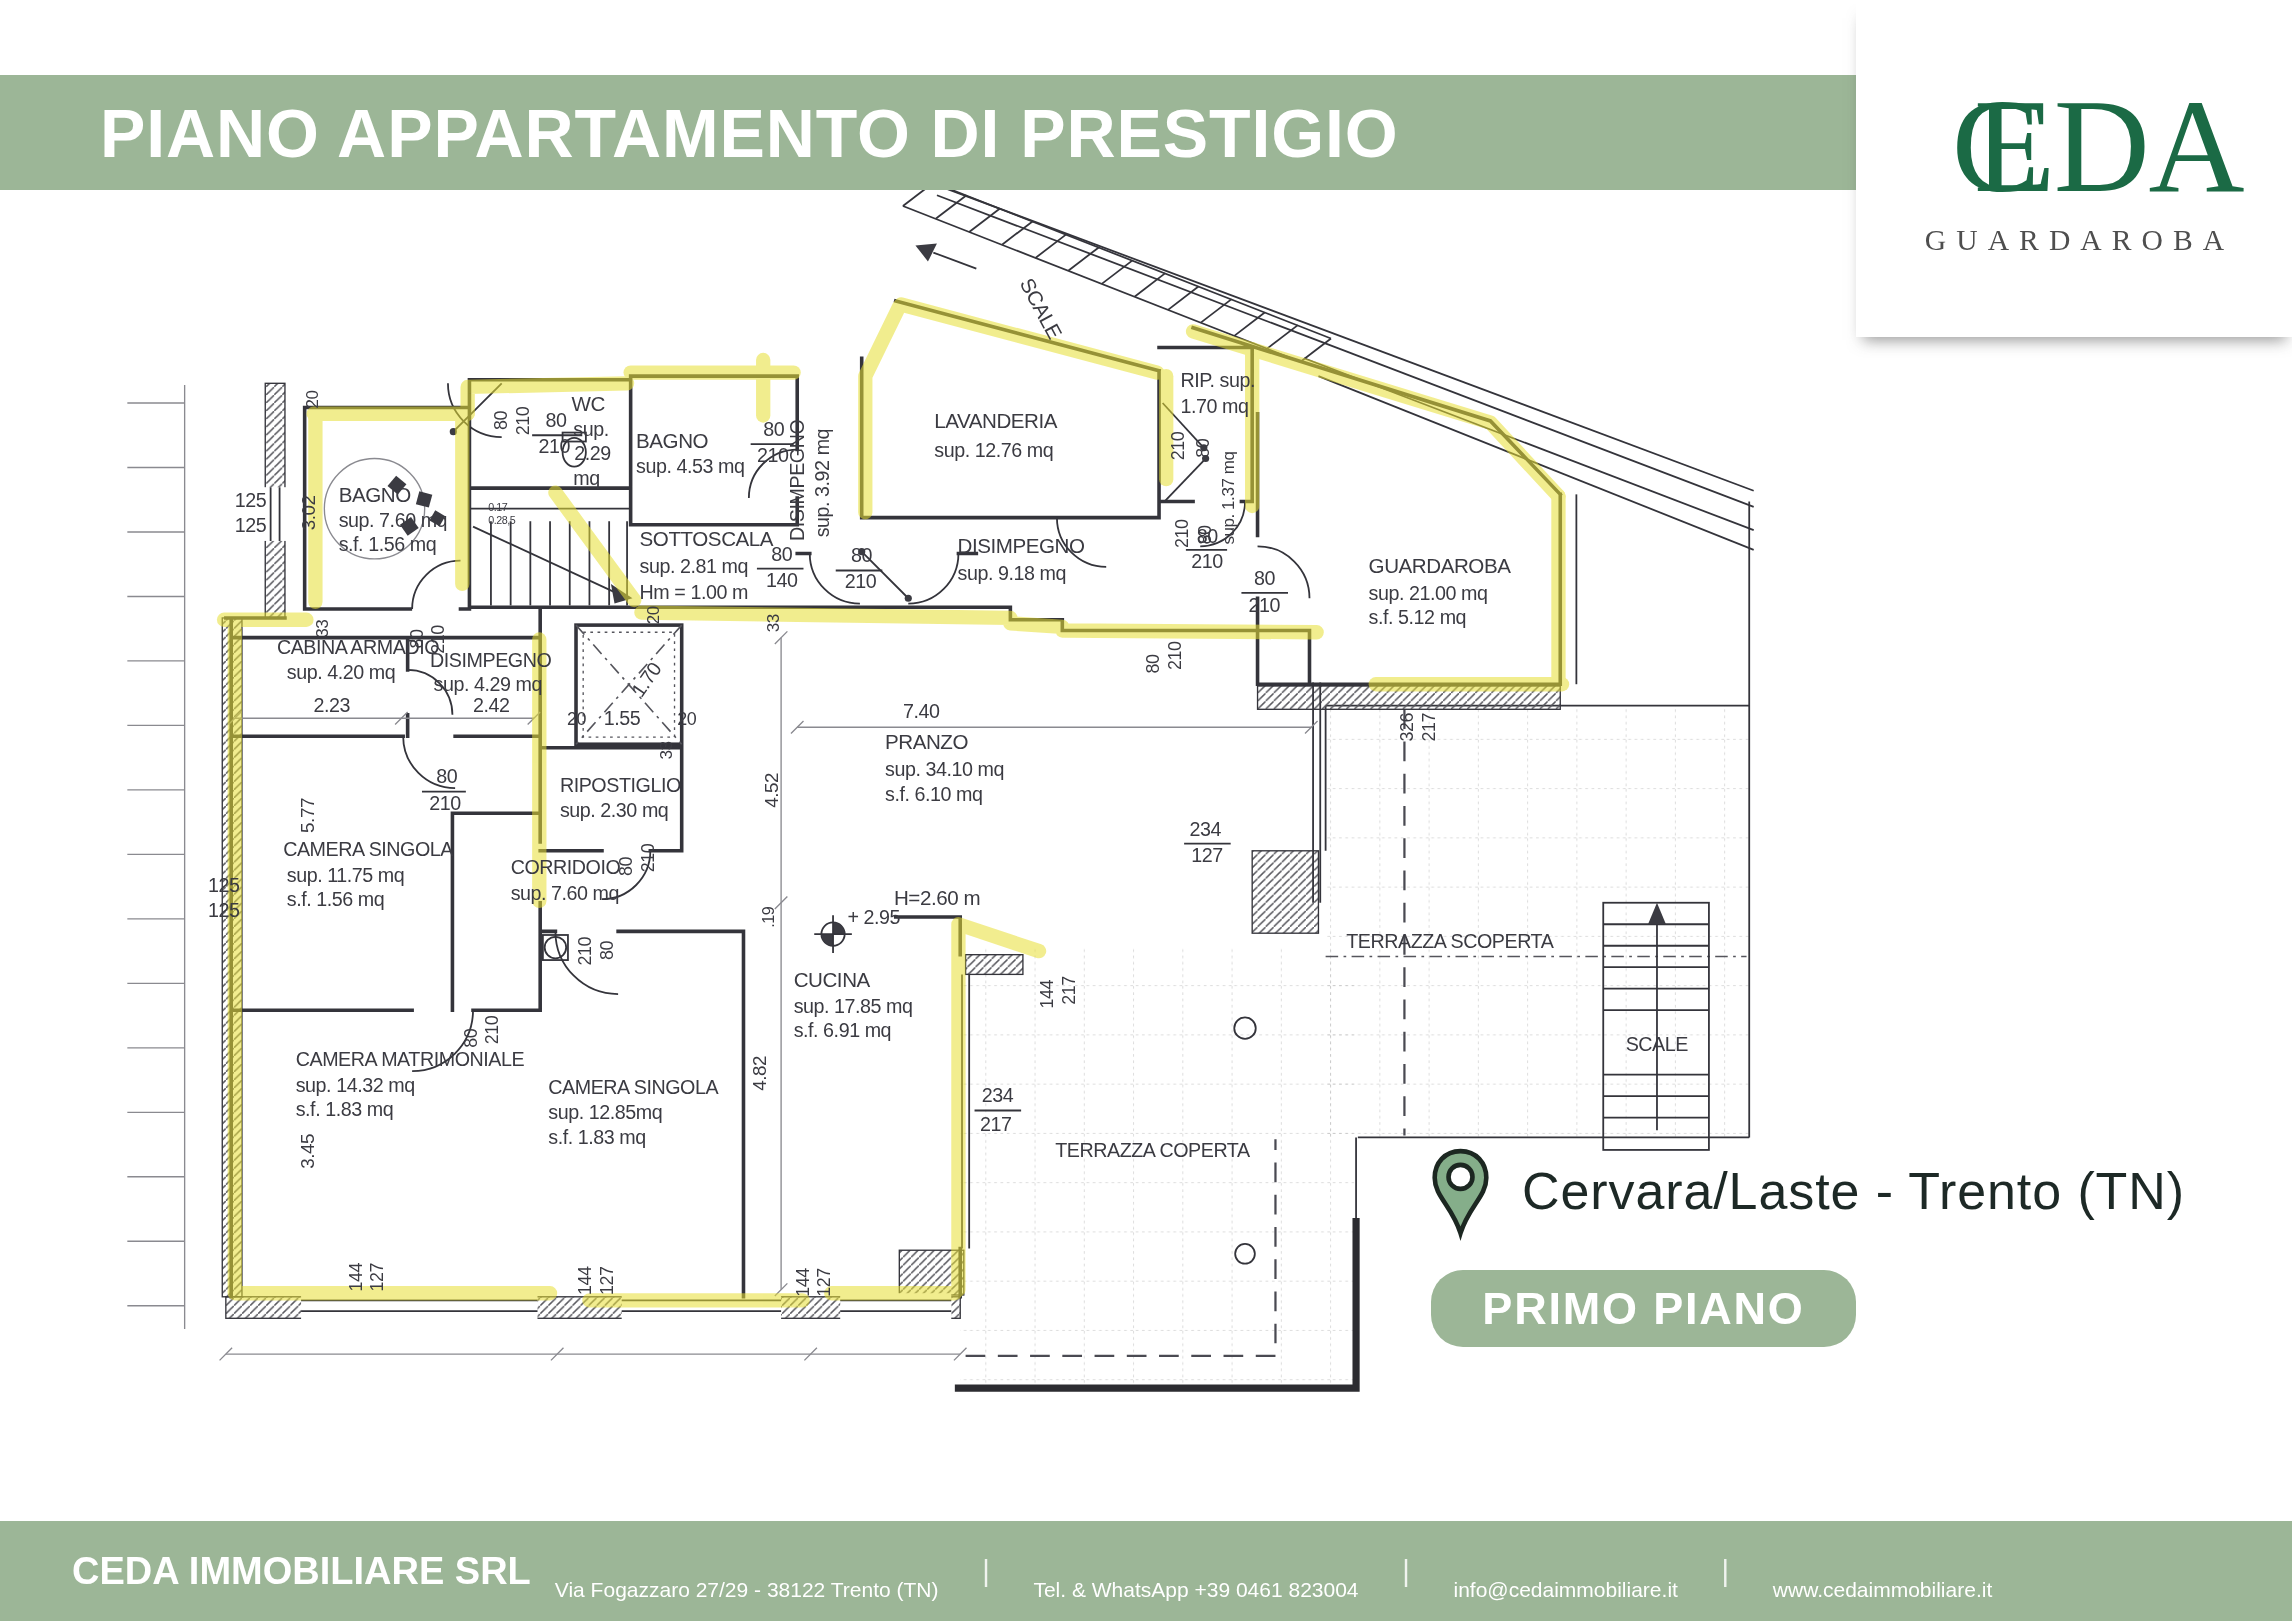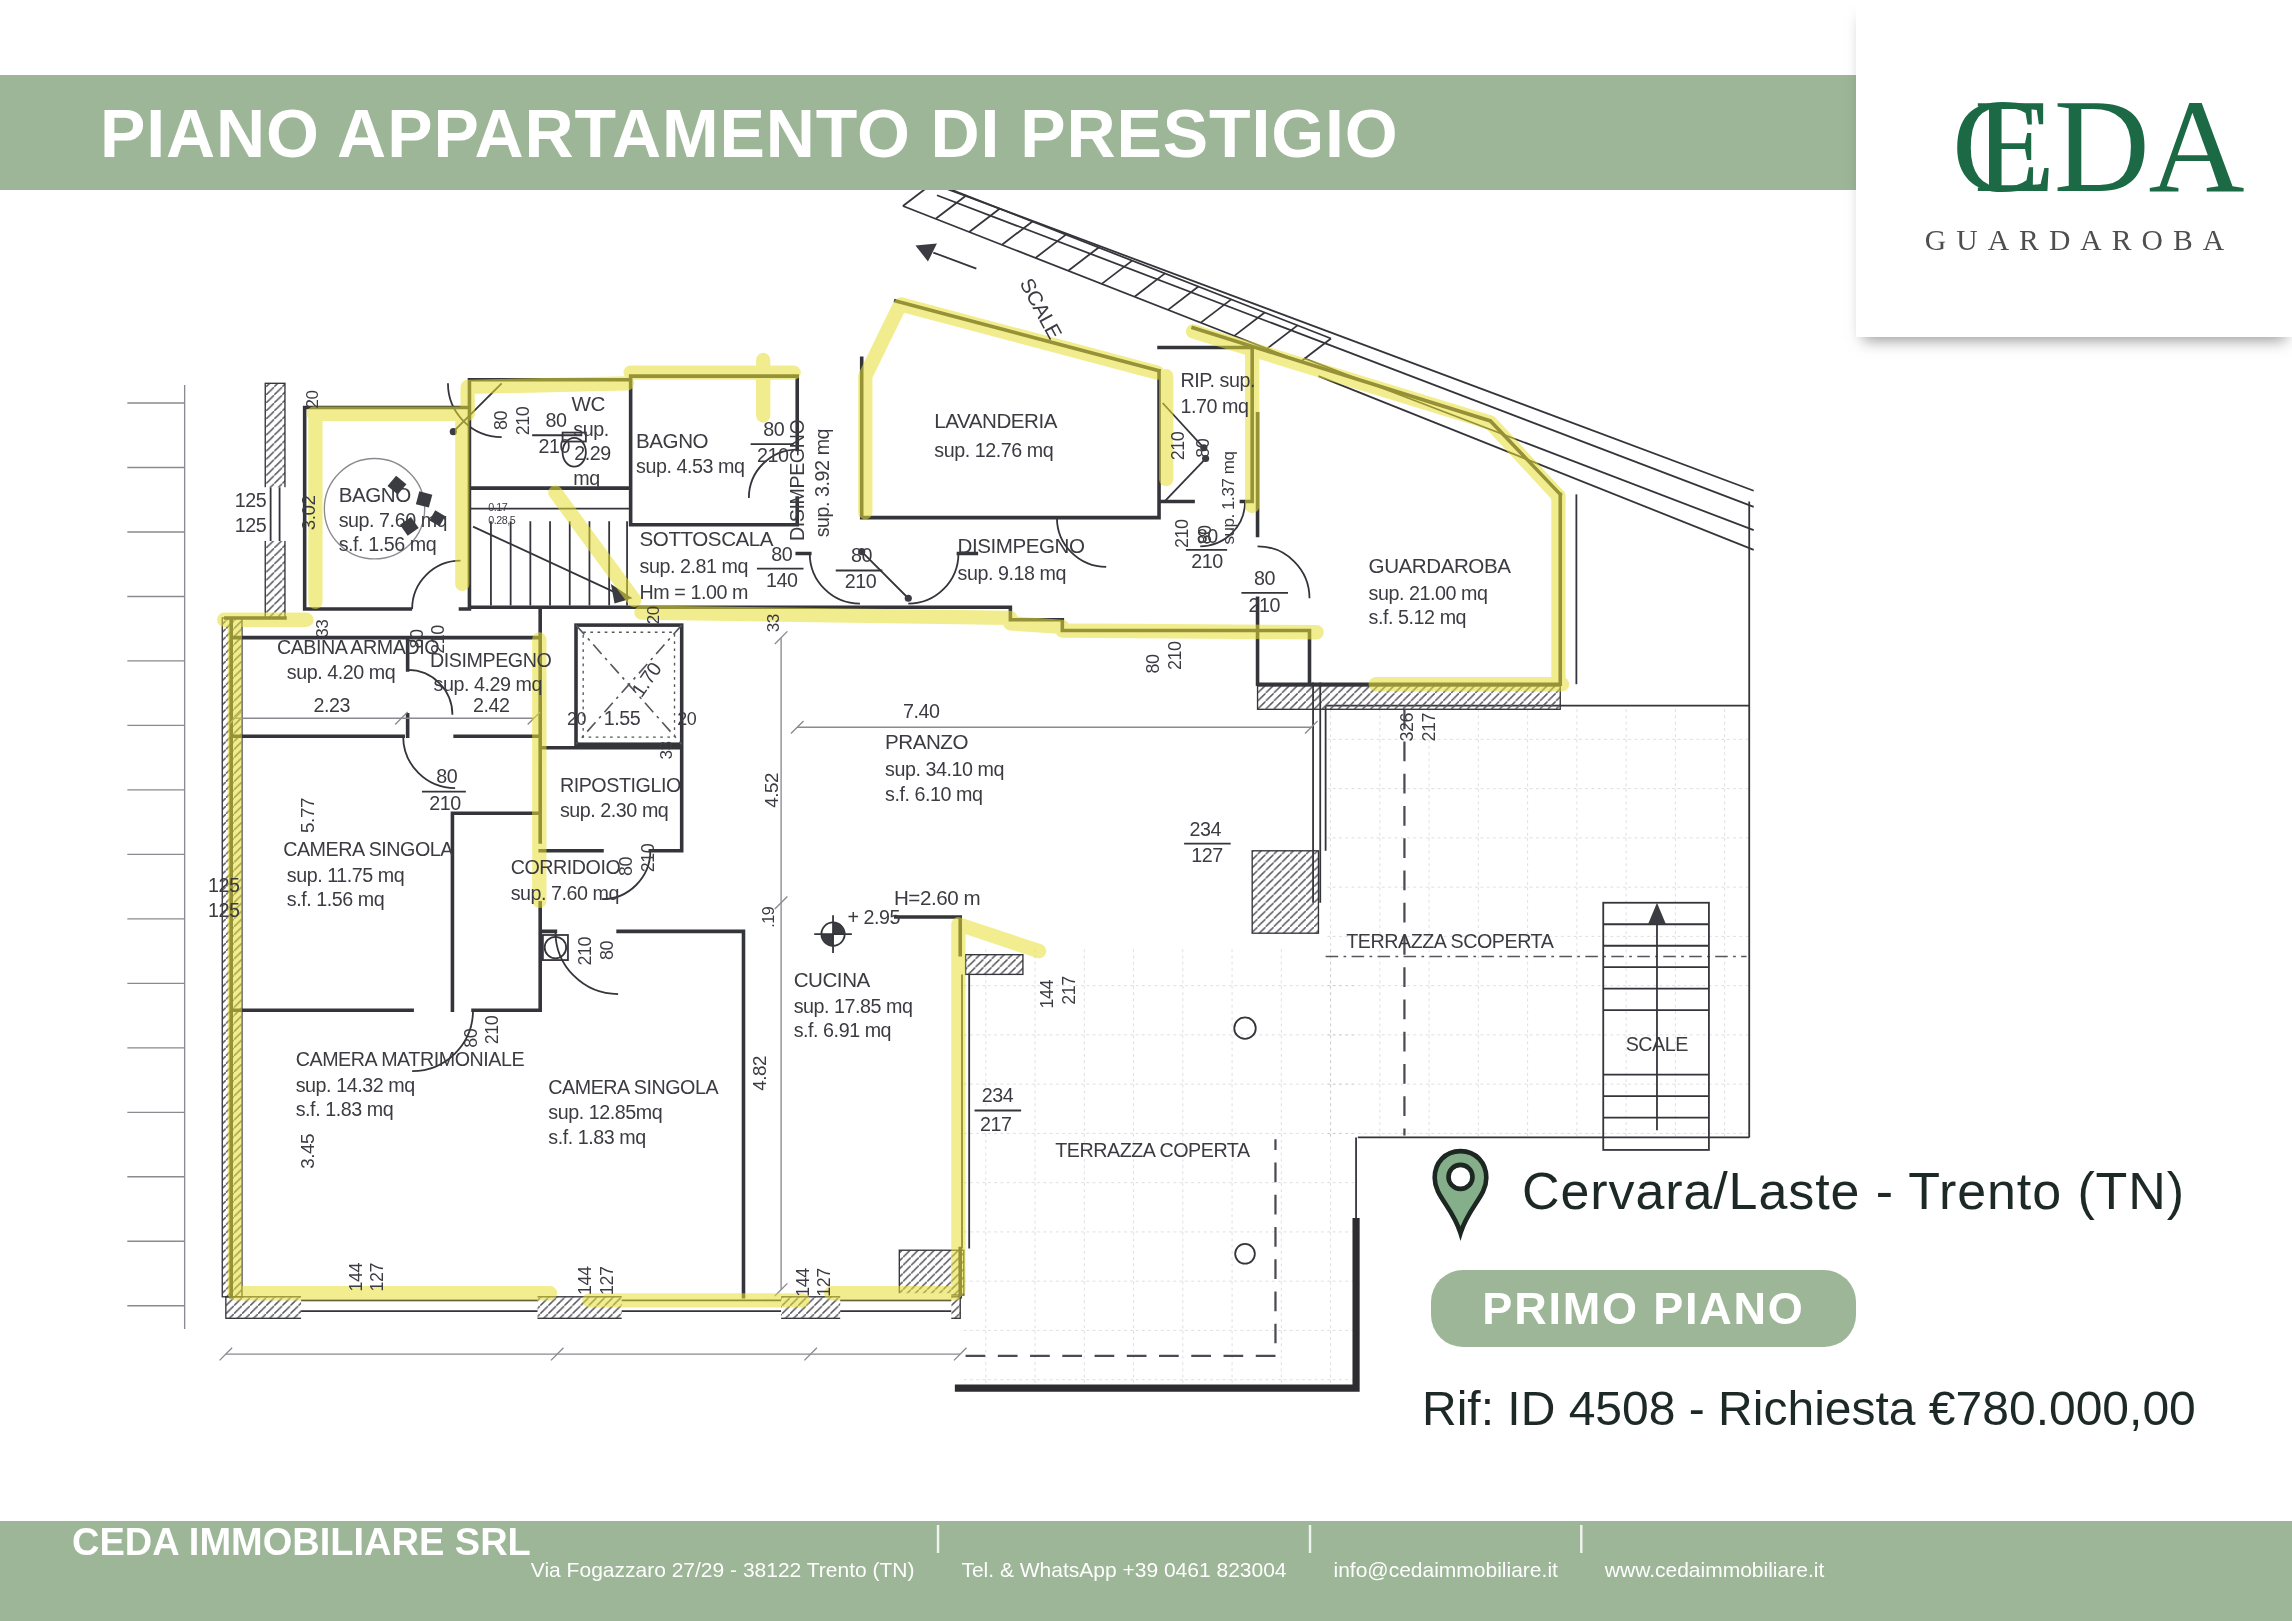--- a/index.html
+++ b/index.html
@@ -20,21 +20,21 @@
   
   .pin{position:absolute;left:1431px;top:1146px;z-index:2;}
   .loc{position:absolute;left:1522px;top:1161px;font-size:52px;color:#1d2926;z-index:2;white-space:nowrap;
        font-weight:400;letter-spacing:0.9px;}
   .badge{position:absolute;left:1431px;top:1270px;width:425px;height:77px;background:#9cb697;
          border-radius:32px;display:flex;align-items:center;justify-content:center;z-index:2;}
   .badge span{color:#fff;font-size:45px;font-weight:700;letter-spacing:1.8px;}
   .rif{position:absolute;left:1422px;top:1381px;font-size:48px;color:#1d2926;z-index:2;white-space:nowrap;}
   
   .footer{position:absolute;left:0;top:1521px;width:2293px;height:100px;background:#9cb697;z-index:2;
-          display:flex;color:#fff;white-space:nowrap;}
+          display:flex;align-items:center;color:#fff;white-space:nowrap;gap:24px;}
   .f-co{font-size:38px;font-weight:700;margin-left:72px;}
   .f-item{font-size:21px;font-weight:400;margin-top:37px;}
   .f-item:first-of-type{margin-left:57px;}
   .f-sep{font-size:29px;opacity:.85;margin:0 19.7px;font-weight:300;}
   
   .plan{position:absolute;left:0;top:0;z-index:1;}
   .plan text{font-family:"Liberation Sans",sans-serif;fill:#3b3b42;letter-spacing:-.5px;}
   .w4{stroke:#34343b;stroke-width:4;fill:none;stroke-linecap:square;}
   .w2{stroke:#34343b;stroke-width:2;fill:none;}
   .w7{stroke:#2c2c31;stroke-width:8;fill:none;}
@@ -387,21 +387,20 @@
   <svg class="pin" width="59" height="95" viewBox="0 0 64 100">
     <path d="M32 4 C15 4 4 17 4 33 C4 53 23 64 32 93 C41 64 60 53 60 33 C60 17 49 4 32 4 Z" fill="#85ae8a" stroke="#1c2721" stroke-width="5"></path>
     <circle cx="32" cy="32" r="13" fill="#ffffff" stroke="#1c2721" stroke-width="5"></circle>
   </svg>
   <div class="loc">Cervara/Laste - Trento (TN)</div>
 
   <div class="badge">
     <span>PRIMO PIANO</span>
   </div>
 
-  <div class="rif">Rif: ID 4508 - Richiesta €780.000,00</div>
 
   <div class="footer">
     <span class="f-co">CEDA IMMOBILIARE SRL</span>
     <span class="f-item">Via Fogazzaro 27/29 - 38122 Trento (TN)</span>
     <span class="f-sep">|</span>
     <span class="f-item">Tel. &amp; WhatsApp +39 0461 823004</span>
     <span class="f-sep">|</span>
     <span class="f-item">info@cedaimmobiliare.it</span>
     <span class="f-sep">|</span>
     <span class="f-item">www.cedaimmobiliare.it</span>

